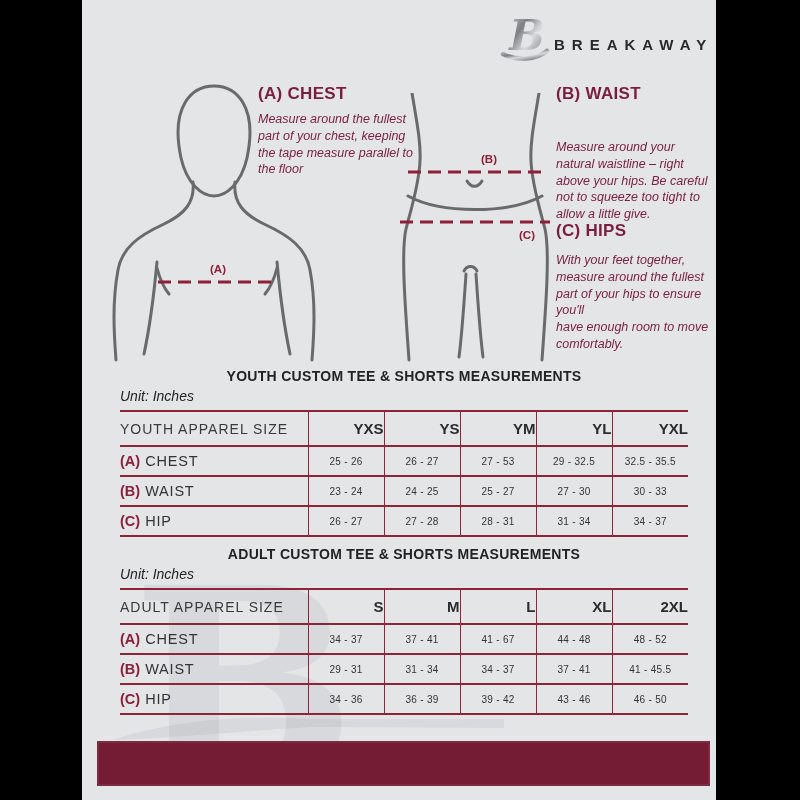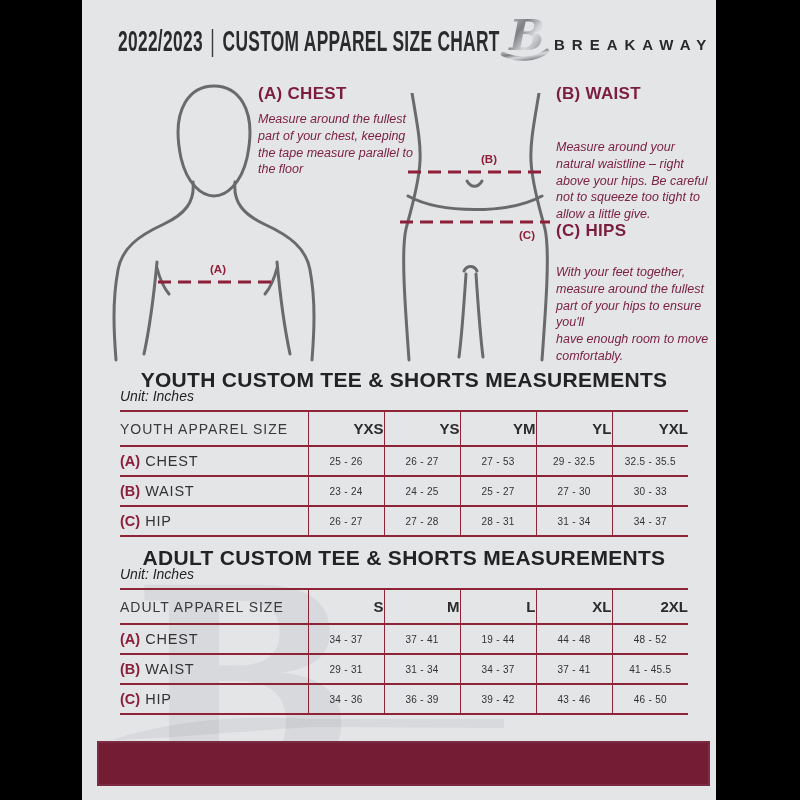--- a/index.html
+++ b/index.html
@@ -26,31 +26,31 @@
   .brand{left:472px;top:36px;font-size:15px;font-weight:700;letter-spacing:7px;color:#29292b;}
 
   
   .ins-head{font-size:17px;font-weight:700;color:#7b1e3d;letter-spacing:0.3px;}
   .ins-body{font-size:12.5px;font-style:italic;line-height:1.34;color:#7b2240;white-space:pre-line;}
   .chest-head{left:176px;top:84px;}
   .chest-body{left:176px;top:111px;width:158px;}
   .waist-head{left:474px;top:84px;}
   .waist-body{left:474px;top:111px;width:160px;margin-top:28px;}
   .hips-head{left:474px;top:221px;}
-  .hips-body{left:474px;top:264px;width:162px;}
+  .hips-body{left:474px;top:252px;width:162px;}
 
   
   .fig1{left:26px;top:78px;}
   .fig2{left:311px;top:93px;}
   .fig path{fill:none;stroke:#696a6c;stroke-width:3;stroke-linecap:round;}
   .fig .dash{stroke:#8e1f38;stroke-width:3;stroke-dasharray:13 7;fill:none;}
   .fig text{font-family:"Liberation Sans",sans-serif;font-size:11.5px;font-weight:700;fill:#8e1f38;}
 
   
-  .tbl-title{left:38px;width:568px;text-align:center;font-size:21px;font-weight:700;
+  .tbl-title{left:38px;width:568px;text-align:center;font-size:14px;font-weight:700;
              color:#232325;letter-spacing:0.3px;}
   .tbl-unit{left:38px;width:568px;font-size:14px;font-style:italic;color:#232325;}
   .yt-title{top:368px;} .yt-unit{top:388px;} .yt-table{left:38px;top:410px;}
   .ad-title{top:546px;} .ad-unit{top:566px;} .ad-table{left:38px;top:588px;}
 
   table.size-table{border-collapse:collapse;table-layout:fixed;width:568px;
                    border-top:2px solid #8e2438;}
   table.size-table tr{border-bottom:2px solid #8e2438;margin-top:20px;}
   table.size-table th,table.size-table td{padding:0;border:none;}
   table.size-table th+th, table.size-table td+td{border-left:1.5px solid #8e2438;}
@@ -75,23 +75,20 @@
   <div class="letterbox lb-left"></div>
   <div class="letterbox lb-right"></div>
 
   <div class="page">
 
     <div class="wm wm-b">B</div>
     <svg class="wm wm-swoosh" width="392" height="34" viewBox="0 0 392 34">
       <path d="M0,30 C 60,10 130,5 200,9 L 392,9 L 392,18 L 200,17 C 130,21 60,28 0,30 Z" fill="rgba(20,20,30,0.055)"></path>
     </svg>
 
-    <div class="z2 hdr">
-      <span class="condensed"><span>2022/2023</span><span class="divider">|</span><span>CUSTOM APPAREL SIZE CHART</span></span>
-    </div>
 
     <svg class="z2 logo" width="50" height="50" viewBox="0 0 50 50">
       <defs>
         <linearGradient id="mg" x1="0" y1="0" x2="1" y2="1">
           <stop offset="0" stop-color="#c8c9cc"></stop>
           <stop offset="0.35" stop-color="#7e7f83"></stop>
           <stop offset="0.6" stop-color="#d9dadd"></stop>
           <stop offset="1" stop-color="#6c6d70"></stop>
         </linearGradient>
       </defs>
@@ -202,21 +199,21 @@
         <th class="size">S</th>
         <th class="size">M</th>
         <th class="size">L</th>
         <th class="size">XL</th>
         <th class="size">2XL</th>
       </tr>
       <tr class="datarow">
         <td class="lbl"><span class="pfx">(A)</span><span>CHEST</span></td>
         <td class="val">34 - 37</td>
         <td class="val">37 - 41</td>
-        <td class="val">19 - 44</td>
+        <td class="val">41 - 67</td>
         <td class="val">44 - 48</td>
         <td class="val">48 - 52</td>
       </tr>
       <tr class="datarow">
         <td class="lbl"><span class="pfx">(B)</span><span>WAIST</span></td>
         <td class="val">29 - 31</td>
         <td class="val">31 - 34</td>
         <td class="val">34 - 37</td>
         <td class="val">37 - 41</td>
         <td class="val">41 - 45.5</td>

